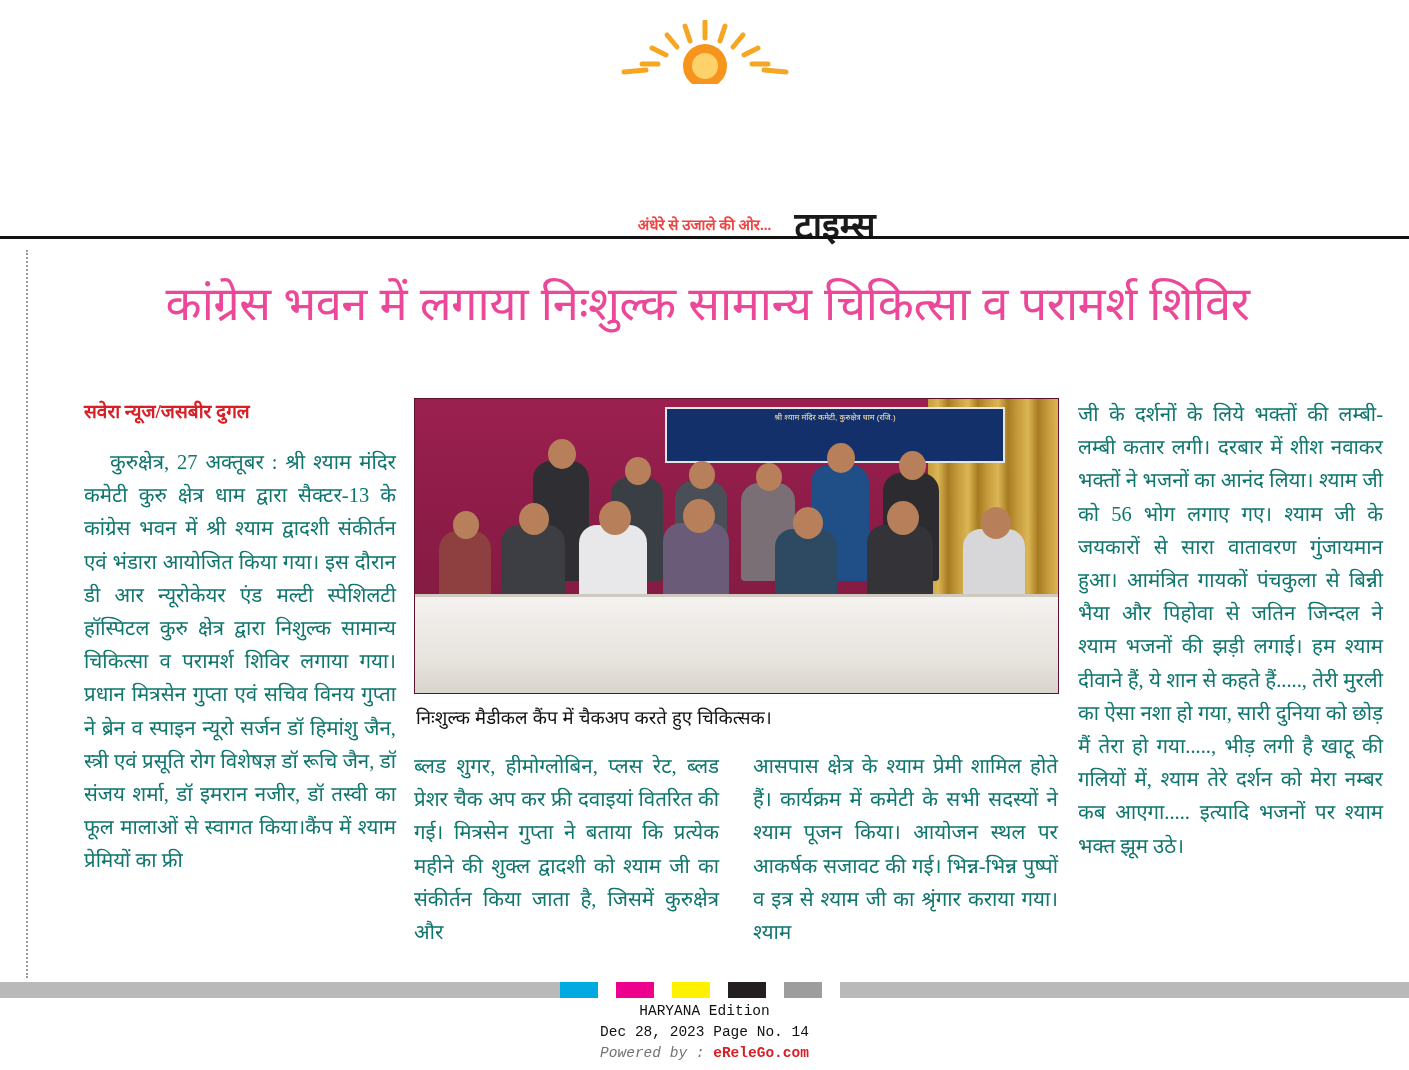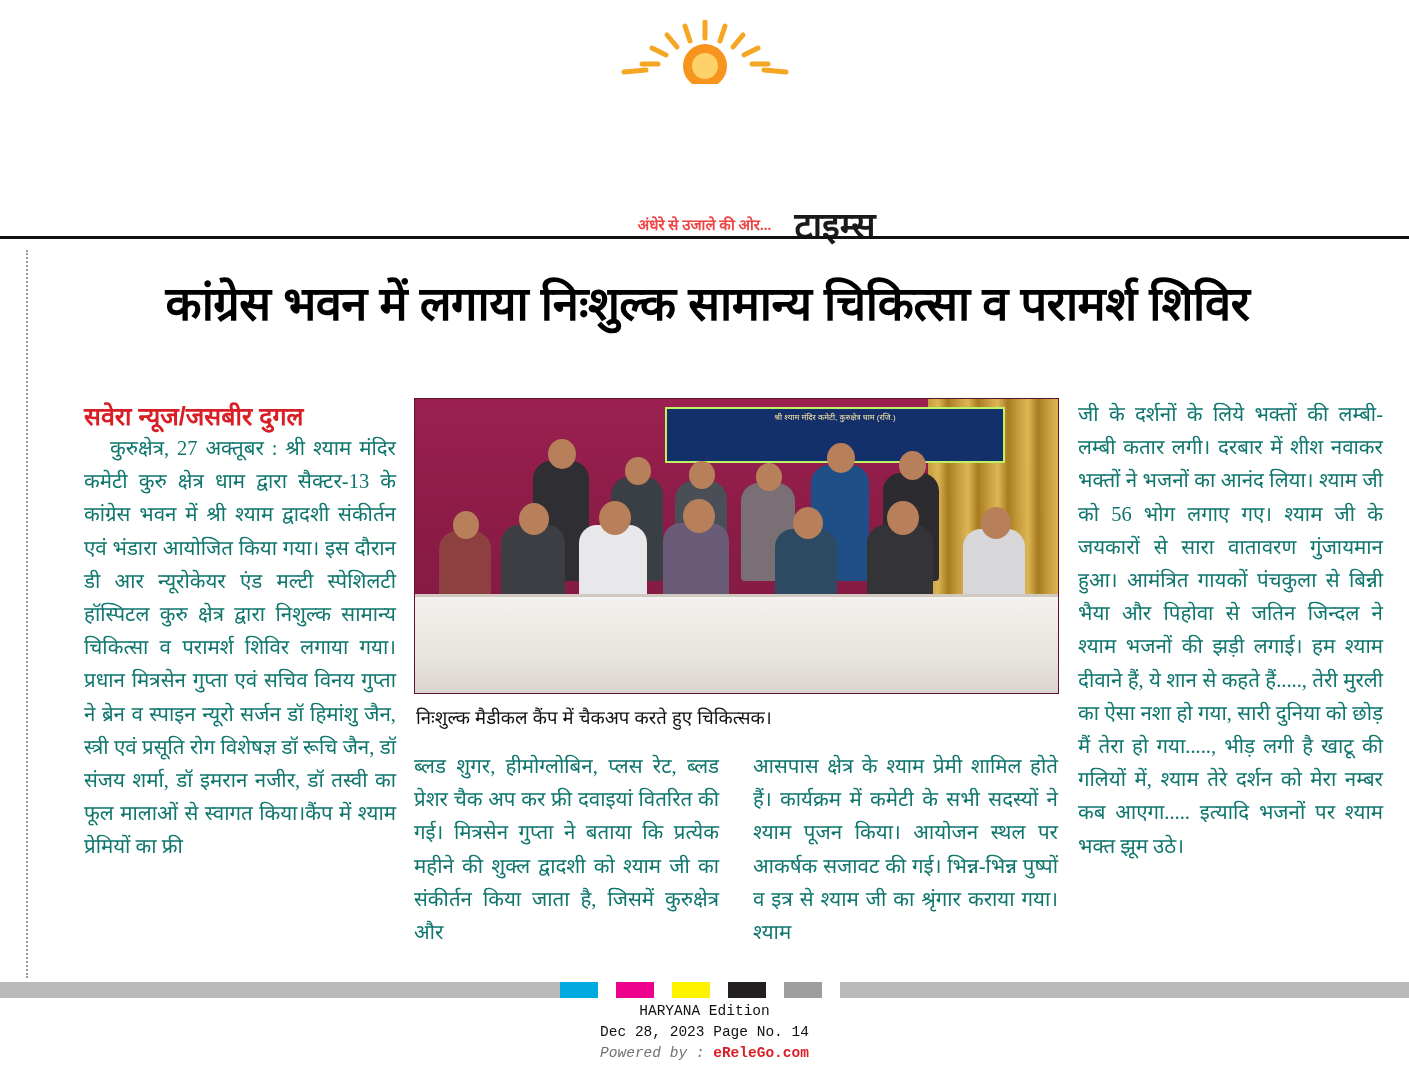--- a/index.html
+++ b/index.html
@@ -94,24 +94,24 @@
   }
   .left-dotted {
     position: absolute;
     left: 0px;
     top: 0px;
     bottom: 0px;
     border-left: 2px dotted #999;
   }
   .headline {
     font-family: "Liberation Sans", sans-serif;
-    font-weight: bold;
+    font-weight: normal;
     font-size: 47px;
     line-height: 1.12;
-    color: #000000;
+    color: #ec4899;
     text-align: center;
     margin: 28px 14px 16px 14px;
     letter-spacing: -0.5px;
   }
 
   .cols {
     position: absolute;
     top: 148px;
     left: 40px;
     right: 0px;
@@ -120,25 +120,25 @@
 
   .col {
     position: absolute;
     top: 0;
     bottom: 0;
   }
   .col-left  { left: 18px;  width: 312px; }
   .col-right { left: 1012px; width: 305px; }
 
   .byline {
-    font-family: Liberation Sans, sans-serif;
+    font-family: Liberation Serif, serif;
     font-weight: bold;
-    font-size: 25px;
+    font-size: 19px;
     color: #d81f26;
-    margin-bottom: 0;
+    margin-bottom: 22px;
   }
   .body-text {
     font-family: "Liberation Serif", serif;
     font-size: 20.5px;
     line-height: 1.62;
     color: #0f766e;
     text-align: justify;
     text-justify: inter-word;
     hyphens: none;
   }
@@ -169,21 +169,21 @@
     right: 0; top: 0; bottom: 0;
     width: 130px;
     background: repeating-linear-gradient(90deg,#c9a23c 0px,#e0be55 10px,#a8801f 20px,#c9a23c 30px);
     opacity: .95;
   }
   .ph-banner {
     position: absolute;
     left: 250px; top: 8px;
     width: 340px; height: 56px;
     background: #13306b;
-    border: 2px solid #bef264;
+    border: 2px solid #e5e5e5;
     color: #ffe9a8;
     font-size: 8px;
     line-height: 1.35;
     text-align: center;
     padding: 4px 3px;
     box-sizing: border-box;
     font-family: "Liberation Sans", sans-serif;
     overflow: hidden;
   }
   .ph-table {

